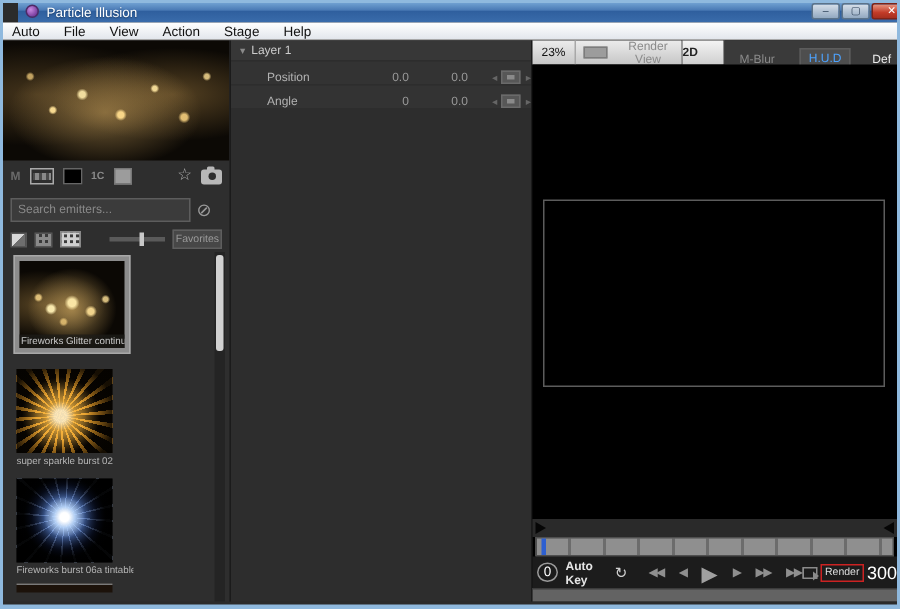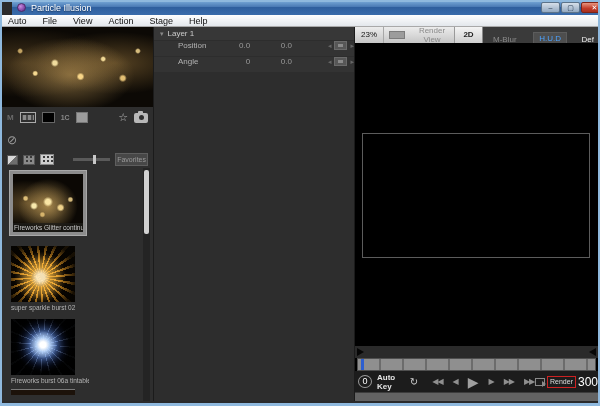--- a/index.html
+++ b/index.html
@@ -96,38 +96,38 @@
   .emitter-sliver { margin-left:9px; margin-top:4px; width:64px; height:6px; background:#1c120a; border-top:1px solid #7a7a7a; }
   .list-scrollbar { position:absolute; right:3px; top:141px; width:7px; height:233px; background:#242424; }
   .list-scroll-thumb { position:absolute; left:1px; top:2px; width:5px; height:64px; background:#d2d2d2; border-radius:2px; }
 
   
   .mid-panel { position:absolute; left:153px; top:27px; width:202px; height:374px; background:#2d2d2d;
     border-left:1px solid #1b1b1b; border-right:1px solid #1b1b1b; }
   .layer-header { height:13px; background:#373737; display:flex; align-items:center; gap:4px; padding-left:6px; }
   .collapse-icon { color:#8a8a8a; font-size:7px; }
   .layer-name { color:#cccccc; font-size:8px; }
-  .prop-row { height:15px; display:flex; align-items:flex-start; background:#333333; margin-top:1px;gap:20px; }
+  .prop-row { height:15px; display:flex; align-items:flex-end; background:#333333; margin-top:1px; }
   .prop-label { margin-left:24px; color:#b2b2b2; font-size:8px; width:66px; }
   .prop-val { width:30px; text-align:right; color:#9a9a9a; font-size:8px; }
   .prop-val.v2 { width:40px; }
   .keynav { margin-left:16px; display:flex; align-items:center; gap:3px; }
   .keynav-arrow { color:#666; font-size:7px; }
   .keyframe-btn { width:13px; height:9px; background:#575757; border:1px solid #6a6a6a; position:relative; }
   .keyframe-btn::after { content:''; position:absolute; left:3px; top:2px; width:5px; height:3px; background:#8a8a8a; }
 
   
   .right-panel { position:absolute; left:355px; top:27px; width:243px; height:374px; background:#000; }
   .vp-toolbar { position:absolute; left:0; top:0; width:243px; height:16px; display:flex; align-items:stretch; }
   .vp-light { display:flex; align-items:center; width:100px; background:linear-gradient(#ececec,#c6c6c6); border-right:1px solid #9a9a9a; }
   .vp-zoom { font-size:8px; color:#111; padding:0 6px; border-right:1px solid #a8a8a8; line-height:16px; }
   .vp-swatch { width:16px; height:8px; background:#9c9c9c; border:1px solid #7c7c7c; margin:0 5px; }
   .vp-renderview { flex:1; text-align:center; font-size:8px; color:#8a8a8a; }
   .btn-2d { width:28px; background:linear-gradient(#f4f4f4,#cfcfcf); border-right:1px solid #8a8a8a; color:#222;
-    font-size:8px; text-align:center; line-height:16px;font-weight:bold; }
+    font-size:8px; line-height:16px;font-weight:bold; }
   .vp-dark { flex:1; background:#3a3a3a; display:flex; align-items:center; justify-content:space-between; padding:12px 4px; }
   .btn-mblur { color:#8a8a8a; font-size:8px; padding:0 6px; }
   .btn-hud { color:#4da3ff; font-size:8px; background:#4e4e4e; border:1px solid #5c5c5c; padding:0 5px; line-height:12px; }
   .btn-def { color:#ececec; font-size:8px; padding-left:4px; }
 
   .stage { position:absolute; left:0; top:16px; width:243px; height:303px; background:#000; }
   .stage-rect { position:absolute; left:7px; top:90px; width:228px; height:125px; border:1px solid #5c5c5c; }
 
   .range-row { position:absolute; left:0; top:319px; width:243px; height:12px; background:#2a2a2a; }
   .range-start-icon { position:absolute; left:2px; top:2px; width:0; height:0; border-left:7px solid #060606; border-top:4px solid transparent; border-bottom:4px solid transparent; }
@@ -184,20 +184,21 @@
       <div class="filmstrip-icon"></div>
       <div class="swatch-black"></div>
       <span class="c1-label">1C</span>
       <div class="swatch-gray"></div>
       <div class="lp-spacer"></div>
       <span class="star-icon">☆</span>
       <div class="camera-icon"></div>
     </div>
 
     <div class="lp-search">
+      <input class="search-input" type="text" placeholder="Search emitters..." style="">
       <span class="clear-icon">⊘</span>
     </div>
 
     <div class="lp-viewrow">
       <div class="view-icon-list"></div>
       <div class="view-icon-grid"></div>
       <div class="view-icon-grid big"></div>
       <div class="thumb-slider">
         <div class="handle"></div>
       </div>

